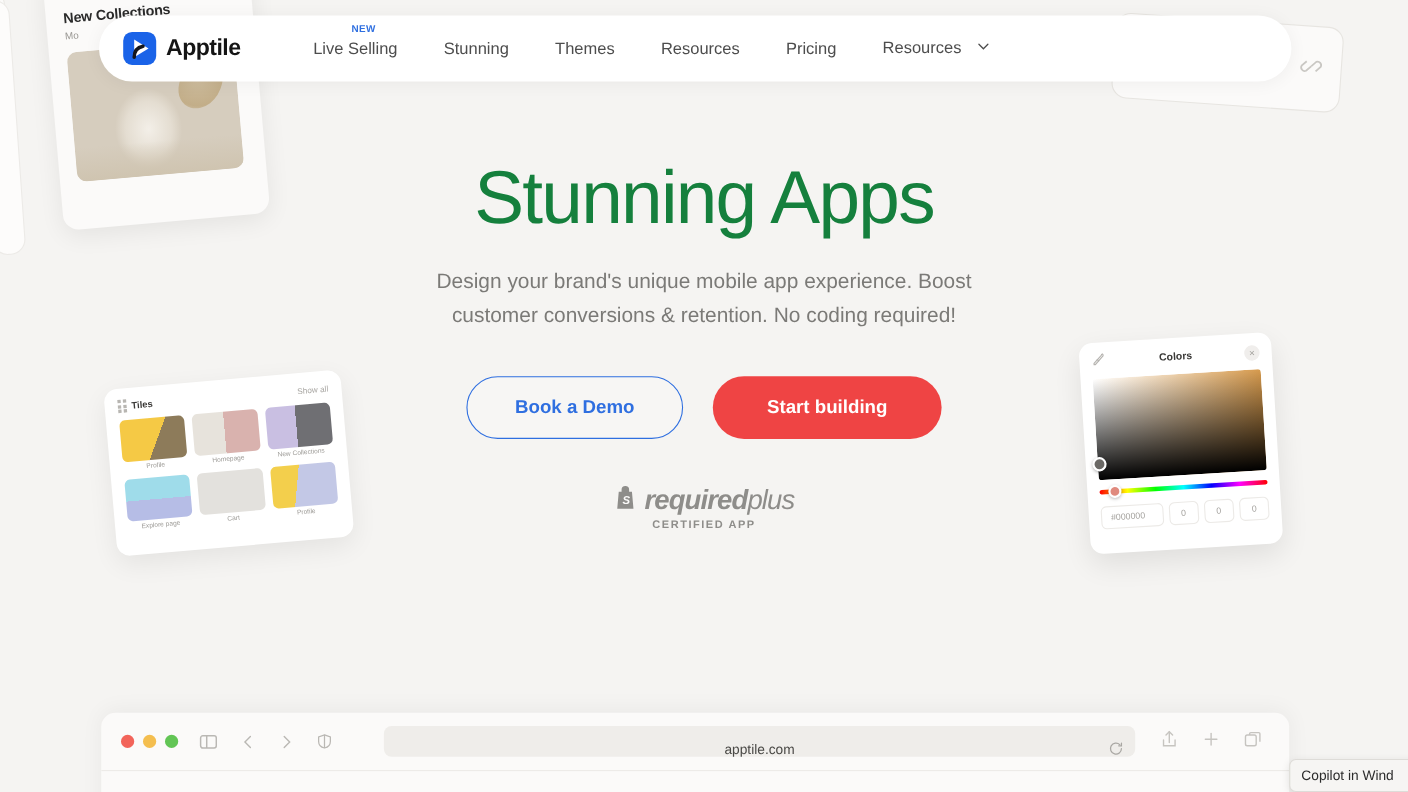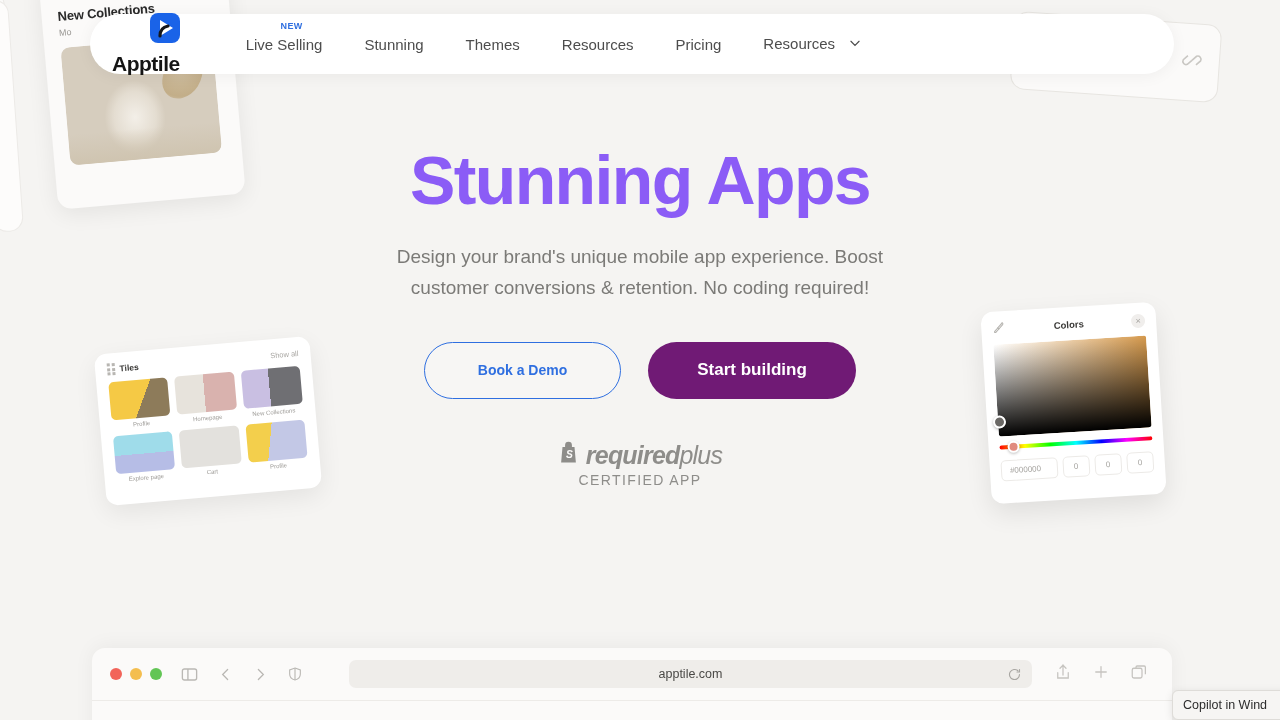--- a/index.html
+++ b/index.html
@@ -94,21 +94,21 @@
   
   .navbar {
     position: absolute; left: 90px; top: 14px;
     width: 1084px; height: 60px;
     background: #ffffff;
     border-radius: 30px;
     display: flex; align-items: center;
     box-shadow: 0 2px 16px rgba(0,0,0,0.05);
     z-index: 20;
   }
-  .brand { display: flex; align-items: flex-end; gap: 9px; margin-left: 22px; flex-direction: column; }
+  .brand { display: flex; align-items: center; gap: 9px; margin-left: 22px; }
   .brand-mark {
     width: 30px; height: 30px; border-radius: 8px;
     background: #1a63e8;
     position: relative; flex: none;
   }
   .brand-name {
     font-size: 21px; font-weight: bold; color: #151515; letter-spacing: -0.5px;
   }
   .nav-links { display: flex; align-items: center; gap: 0; margin-left: 45px; }
   .nav-link {
@@ -127,55 +127,55 @@
     font-size: 15px; font-weight: bold;
     border: none; border-radius: 22px;
     padding: 12px 25px; cursor: pointer;
     font-family: inherit;
   }
 
   
   .hero { position: absolute; left: 0; top: 0; width: 1280px; text-align: center; }
   .hero-title {
     margin-top: 140px;
-    font-size: 68px; font-weight: bold; color: #8b5cf6;
+    font-size: 68px; font-weight: normal; color: #15803d;
     line-height: 1.18; letter-spacing: -1.6px;
   }
   .hero-sub {
     margin-top: 22px;
     font-size: 19px; color: #7b7a77; line-height: 1.62;
   }
   .cta-row {
     margin-top: 38px;
     display: flex; justify-content: center; gap: 27px;
   }
   .btn-outline {
     width: 197px; height: 57px; border-radius: 29px;
     background: #f7f6f4; border: 1.5px solid #2f6fe0;
-    color: #2f6fe0; font-size: 14px; font-weight: bold;
+    color: #2f6fe0; font-size: 17px; font-weight: bold;
     cursor: pointer; font-family: inherit;
   }
   .btn-solid {
     width: 208px; height: 57px; border-radius: 29px;
-    background: #701a75; border: none;
+    background: #ef4444; border: none;
     color: #ffffff; font-size: 17px; font-weight: bold;
     cursor: pointer; font-family: inherit;
   }
   .shopify {
     margin-top: 42px;
     display: flex; flex-direction: column; align-items: center; gap: 2px;
   }
   .shopify-row { display: flex; align-items: center; gap: 7px; }
   .shopify-word {
     font-size: 25px; font-weight: bold; font-style: italic;
     color: #8e8d8a; letter-spacing: -0.8px;
   }
   .shopify-word .plus { font-weight: normal; }
   .shopify-cert {
-    font-size: 14px; font-weight: normal; color: #8e8d8a; letter-spacing: 1.4px;
+    font-size: 10px; font-weight: bold; color: #8e8d8a; letter-spacing: 1.4px;
   }
 
   
   .tiles-panel {
     position: absolute; left: 100px; top: 345px;
     width: 216px; height: 152px;
     background: #ffffff;
     border-radius: 12px;
     box-shadow: 0 8px 24px rgba(0,0,0,0.07);
     transform: rotate(-5deg);
@@ -267,21 +267,21 @@
     overflow: hidden;
   }
   .browser-bar { height: 52px; display: flex; align-items: center; padding: 0 18px; }
   .lights { display: flex; gap: 8px; }
   .light { width: 12px; height: 12px; border-radius: 50%; }
   .l-red { background: #f2645a; } .l-yel { background: #f4be4f; } .l-grn { background: #62c555; }
   .br-ico { color: #bab8b4; margin-left: 18px; display: flex; align-items: center; }
   .urlbar {
     flex: 1; height: 28px; margin: 0 22px 0 46px;
     background: #efedea; border-radius: 7px;
-    display: flex; align-items: center; justify-content: center;
+    display: flex; align-items: flex-end; justify-content: center;
     position: relative;
   }
   .url-text { font-size: 12.5px; color: #4a4946; }
   .url-reload { position: absolute; right: 10px; color: #a9a7a3; display: flex; }
   .br-right { display: flex; align-items: center; gap: 20px; color: #c6c4c0; margin-right: 6px; }
   .browser-body { border-top: 1px solid #edebe8; height: 68px; padding: 14px 20px; }
   .body-logo { width: 26px; height: 26px; border-radius: 7px; background: #1a5fd8; position: relative; }
 
   
   .logo-glyph { position: absolute; inset: 0; }

